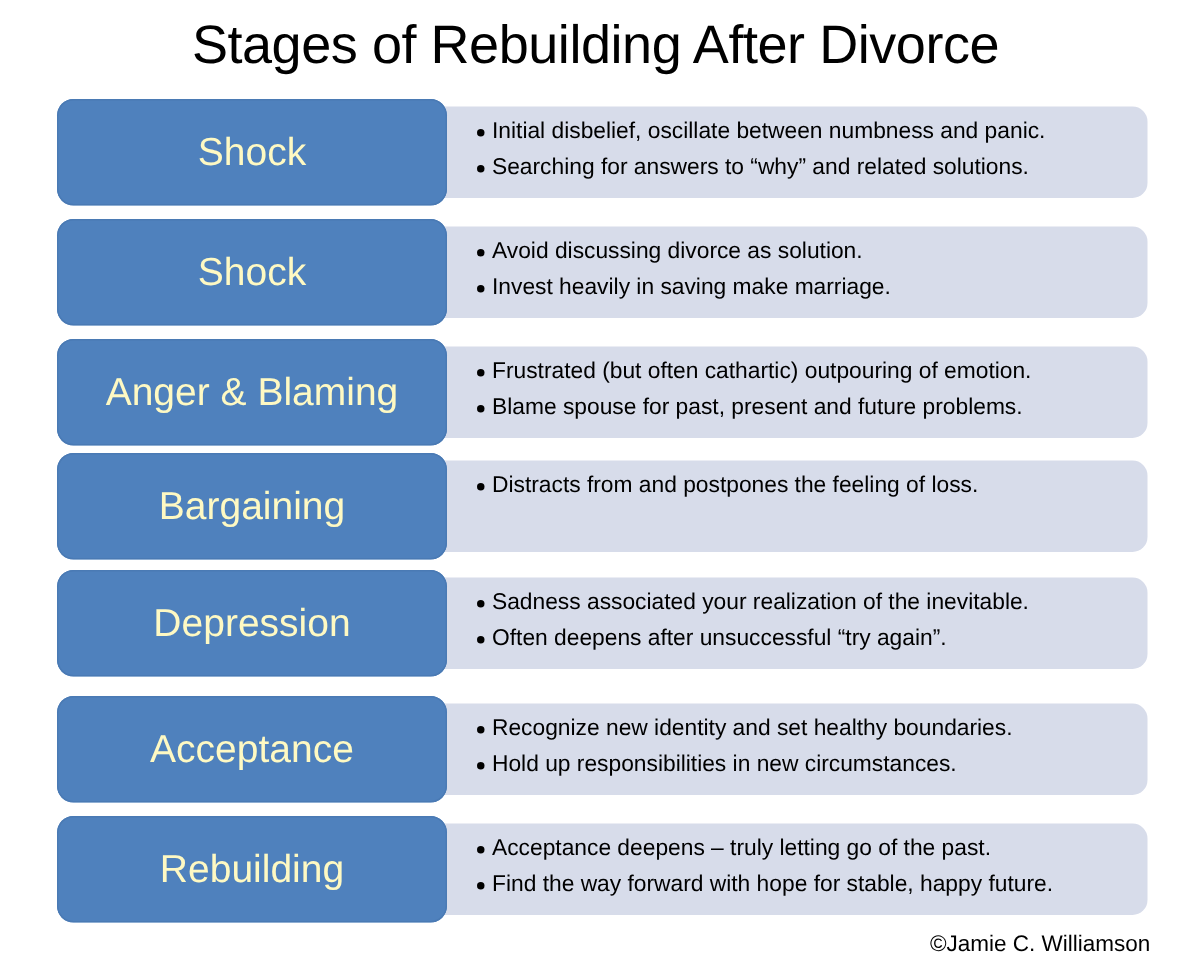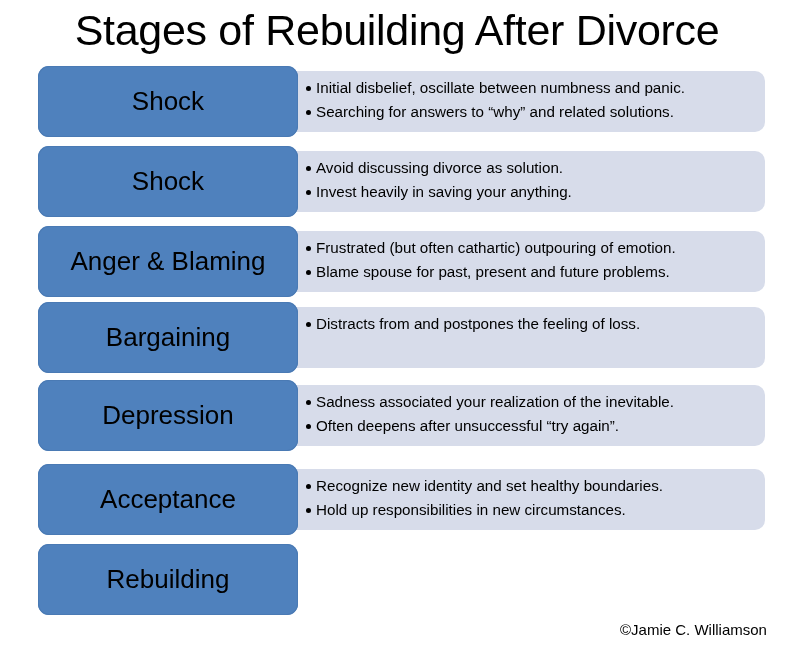--- a/index.html
+++ b/index.html
@@ -14,21 +14,21 @@
       overflow: hidden;
       font-family: "Liberation Sans", "DejaVu Sans", sans-serif;
       color: #000;
     }
     .title {
       position: absolute;
       left: 0;
       top: 2px;
       width: 794px;
       text-align: center;
-      font-size: 43px;
+      font-size: 36px;
       line-height: 56px;
       letter-spacing: -0.3px;
       white-space: nowrap;
     }
     .row {
       position: absolute;
       left: 0;
       width: 794px;
       height: 71px;
     }
@@ -47,20 +47,21 @@
       list-style: none;
       margin: 0;
       padding: 0;
     }
     .detail li {
       font-size: 15.2px;
       line-height: 24px;
       white-space: nowrap;
       position: relative;
       padding-left: 8px;
+      margin-left: 12px;
     }
     .detail li::before {
       content: "";
       position: absolute;
       left: -2px;
       top: 10px;
       width: 5px;
       height: 5px;
       border-radius: 50%;
       background: #000;
@@ -69,21 +70,21 @@
       position: absolute;
       left: 38px;
       top: 0;
       width: 260px;
       height: 71px;
       background: #4f81bd;
       border-radius: 11px;
       display: flex;
       align-items: center;
       justify-content: center;
-      color: #000000;
+      color: #fef9c3;
       font-size: 26px;
       white-space: nowrap;
       box-shadow: 0 0 0 1px #4a7ab4 inset;
     }
     .credit {
       position: absolute;
       left: 620px;
       top: 621px;
       font-size: 15px;
       line-height: 18px;
@@ -103,21 +104,21 @@
         <li>Searching for answers to “why” and related solutions.</li>
       </ul>
     </div>
     <div class="stage">Shock</div>
   </div>
 
   <div class="row" style="top:146px;">
     <div class="detail">
       <ul>
         <li>Avoid discussing divorce as solution.</li>
-        <li>Invest heavily in saving your anything.</li>
+        <li>Invest heavily in saving make marriage.</li>
       </ul>
     </div>
     <div class="stage">Shock</div>
   </div>
 
   <div class="row" style="top:226px;">
     <div class="detail">
       <ul>
         <li>Frustrated (but often cathartic) outpouring of emotion.</li>
         <li>Blame spouse for past, present and future problems.</li>
@@ -149,17 +150,23 @@
     <div class="detail">
       <ul>
         <li>Recognize new identity and set healthy boundaries.</li>
         <li> Hold up responsibilities in new circumstances.</li>
       </ul>
     </div>
     <div class="stage">Acceptance</div>
   </div>
 
   <div class="row" style="top:544px;">
+    <div class="detail">
+      <ul>
+        <li>Acceptance deepens – truly letting go of the past.</li>
+        <li>Find the way forward with hope for stable, happy future.</li>
+      </ul>
+    </div>
     <div class="stage">Rebuilding</div>
   </div>
 
   <div class="credit">©Jamie C. Williamson</div>
 </div>
 
 </body></html>

